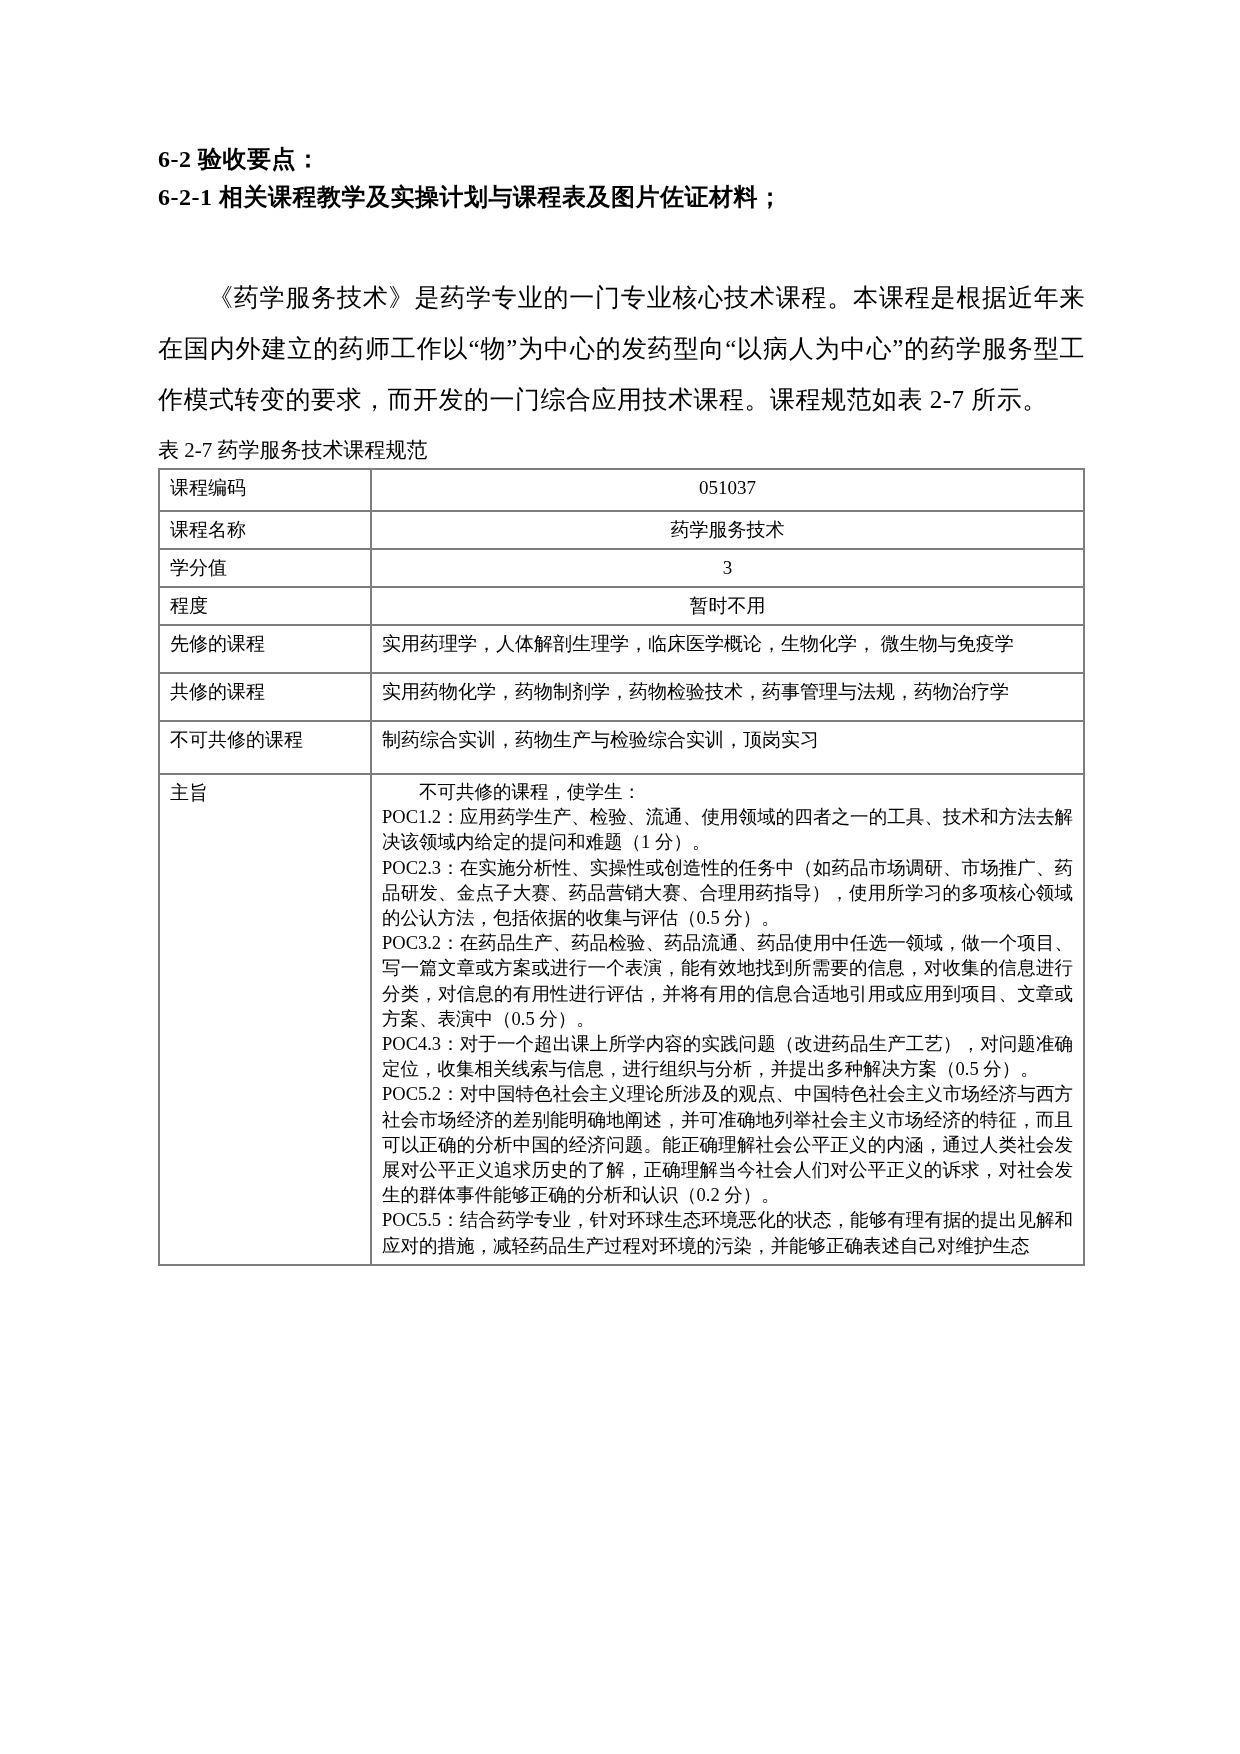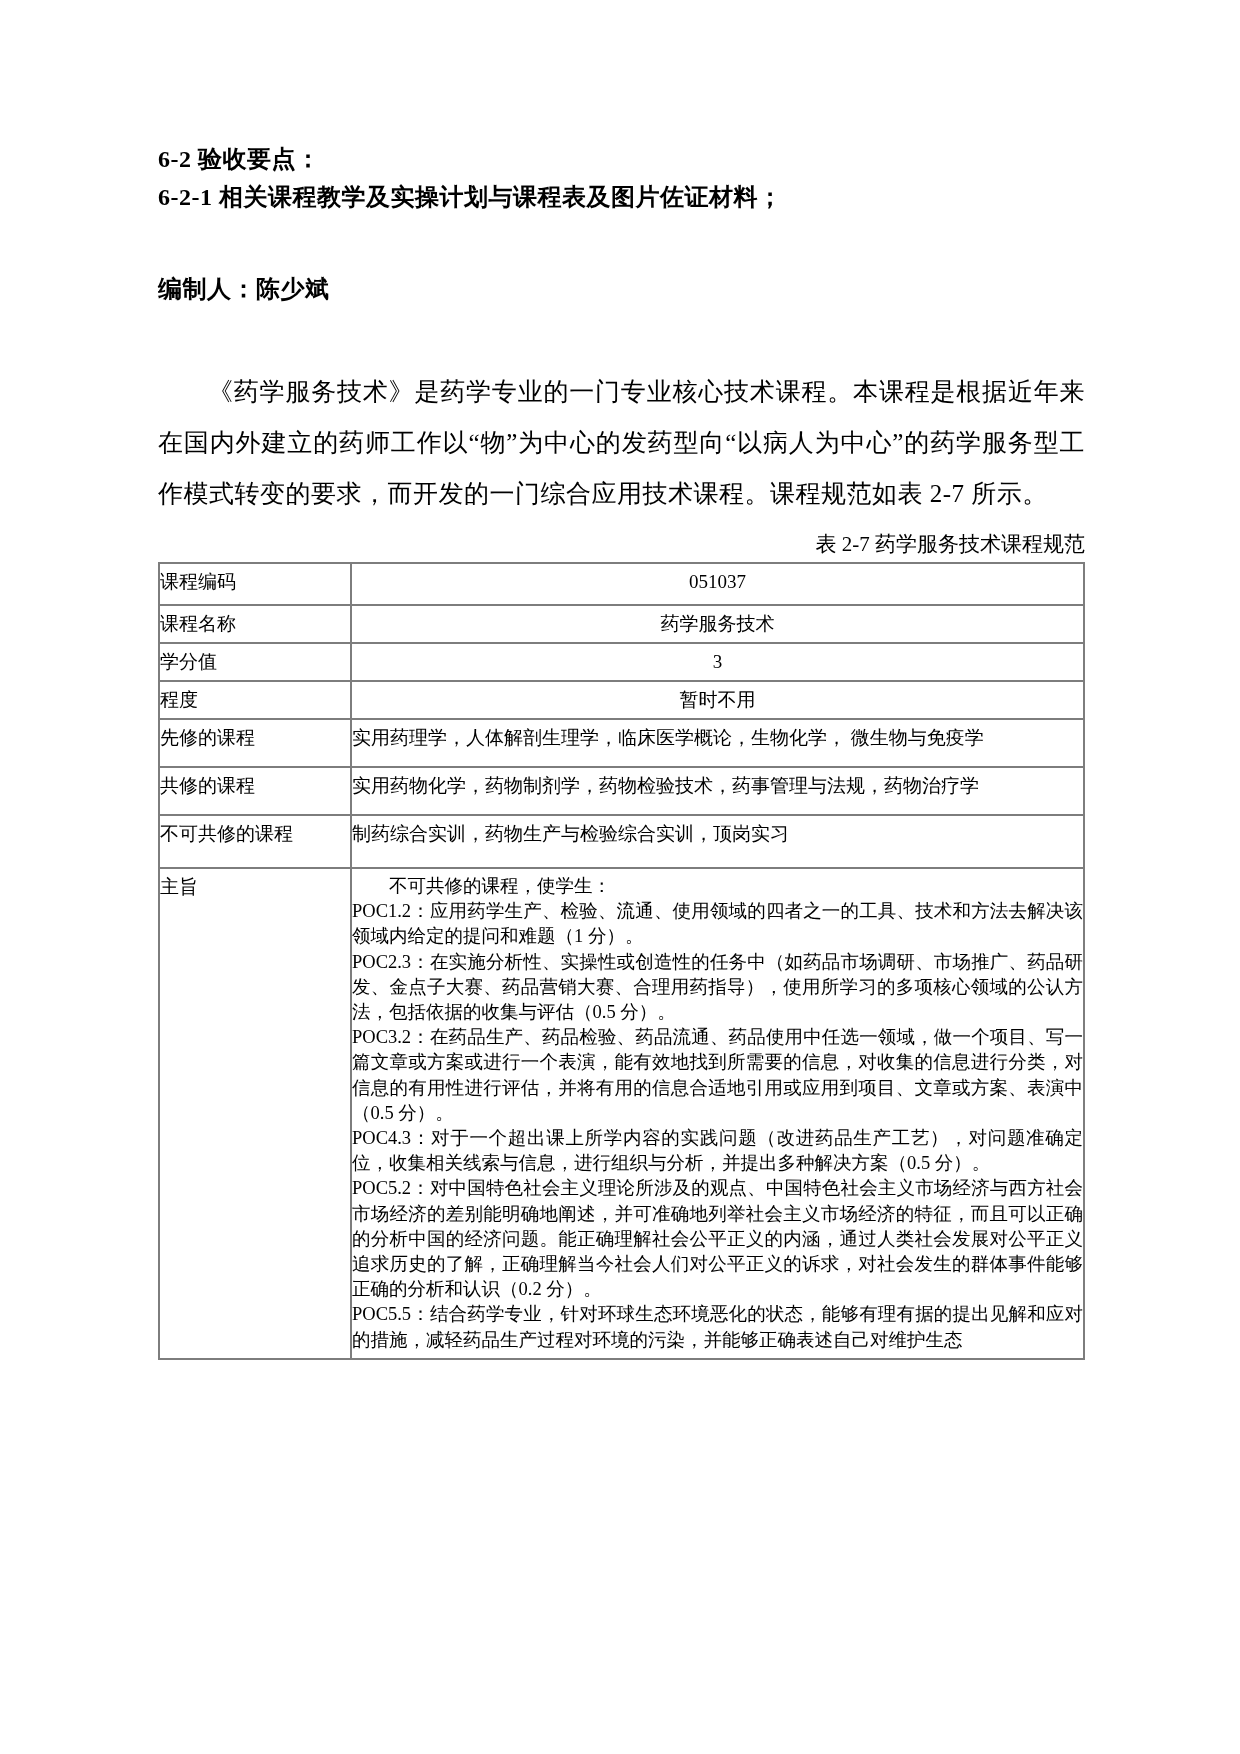--- a/index.html
+++ b/index.html
@@ -38,35 +38,35 @@
   .para {
     margin-top: 56px;
     font-size: 25px;
     line-height: 51px;
     text-align: justify;
     text-indent: 2em;
     letter-spacing: 0.5px;
   }
   .caption {
     margin-top: 12px;
-    text-align: right;
+    text-align: left;
     font-size: 21px;
     line-height: 26px;
   }
   table.spec {
     width: 100%;
     border-collapse: collapse;
     margin-top: 5px;
     table-layout: fixed;
     border: 2px solid #000;
   }
   table.spec td {
     border: 2px solid #7d7d7d;
     vertical-align: top;
-    padding: 5px 0;
+    padding: 5px 10px;
     font-size: 19px;
     line-height: 26px;
   }
   td.cell-label { width: 190px; }
   td.cell-value.align-center { text-align: center; }
   td.cell-value.align-left { text-align: left; }
   tr.r0 { height: 42px; }
   tr.r1 { height: 38px; }
   tr.r2 { height: 35px; }
   tr.r3 { height: 37px; }
@@ -83,21 +83,20 @@
 </style>
 </head>
 <body>
 
 <div class="page">
   <div class="h-line">6-2 验收要点：</div>
   <div class="h-line">6-2-1 相关课程教学及实操计划与课程表及图片佐证材料；</div>
 
 
   <div class="info-block" id="info-block">
-      <div class="info-line">编制人：陈少斌</div>
     </div>
 
   <div class="para">《药学服务技术》是药学专业的一门专业核心技术课程。本课程是根据近年来在国内外建立的药师工作以“物”为中心的发药型向“以病人为中心”的药学服务型工作模式转变的要求，而开发的一门综合应用技术课程。课程规范如表 2-7 所示。</div>
 
   <div class="caption">表 2-7 药学服务技术课程规范</div>
 
   <table class="spec">
     <tbody id="spec-body">
         <tr class="r0">
           <td class="cell-label">课程编码</td>

